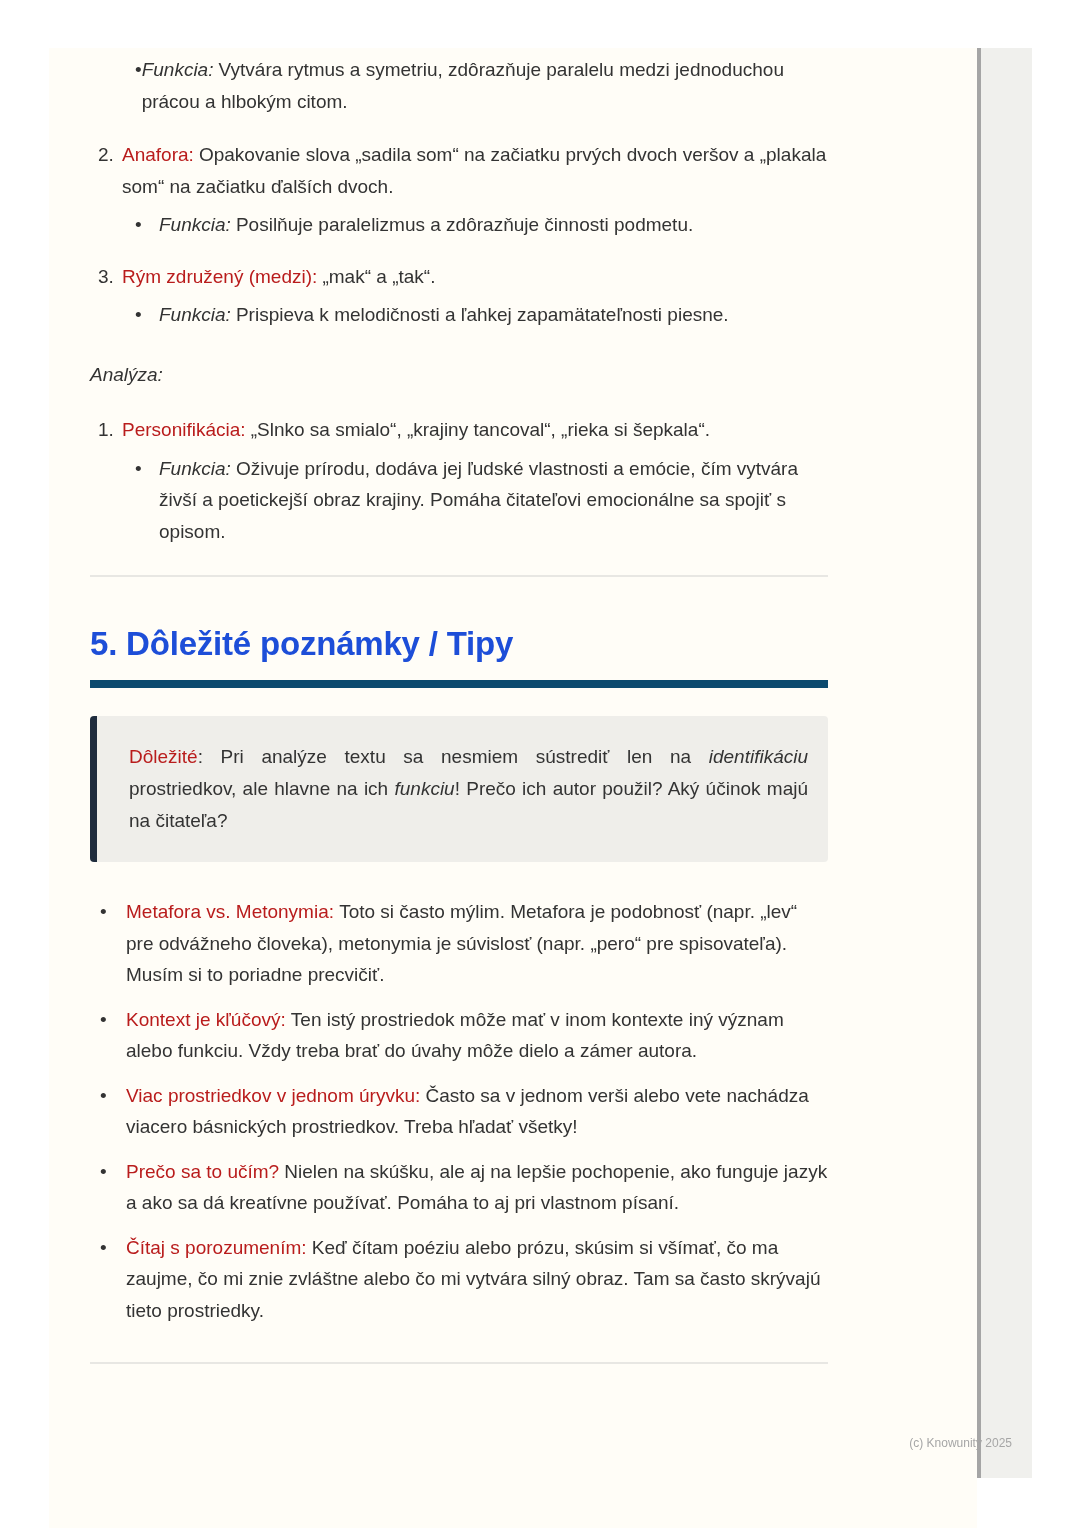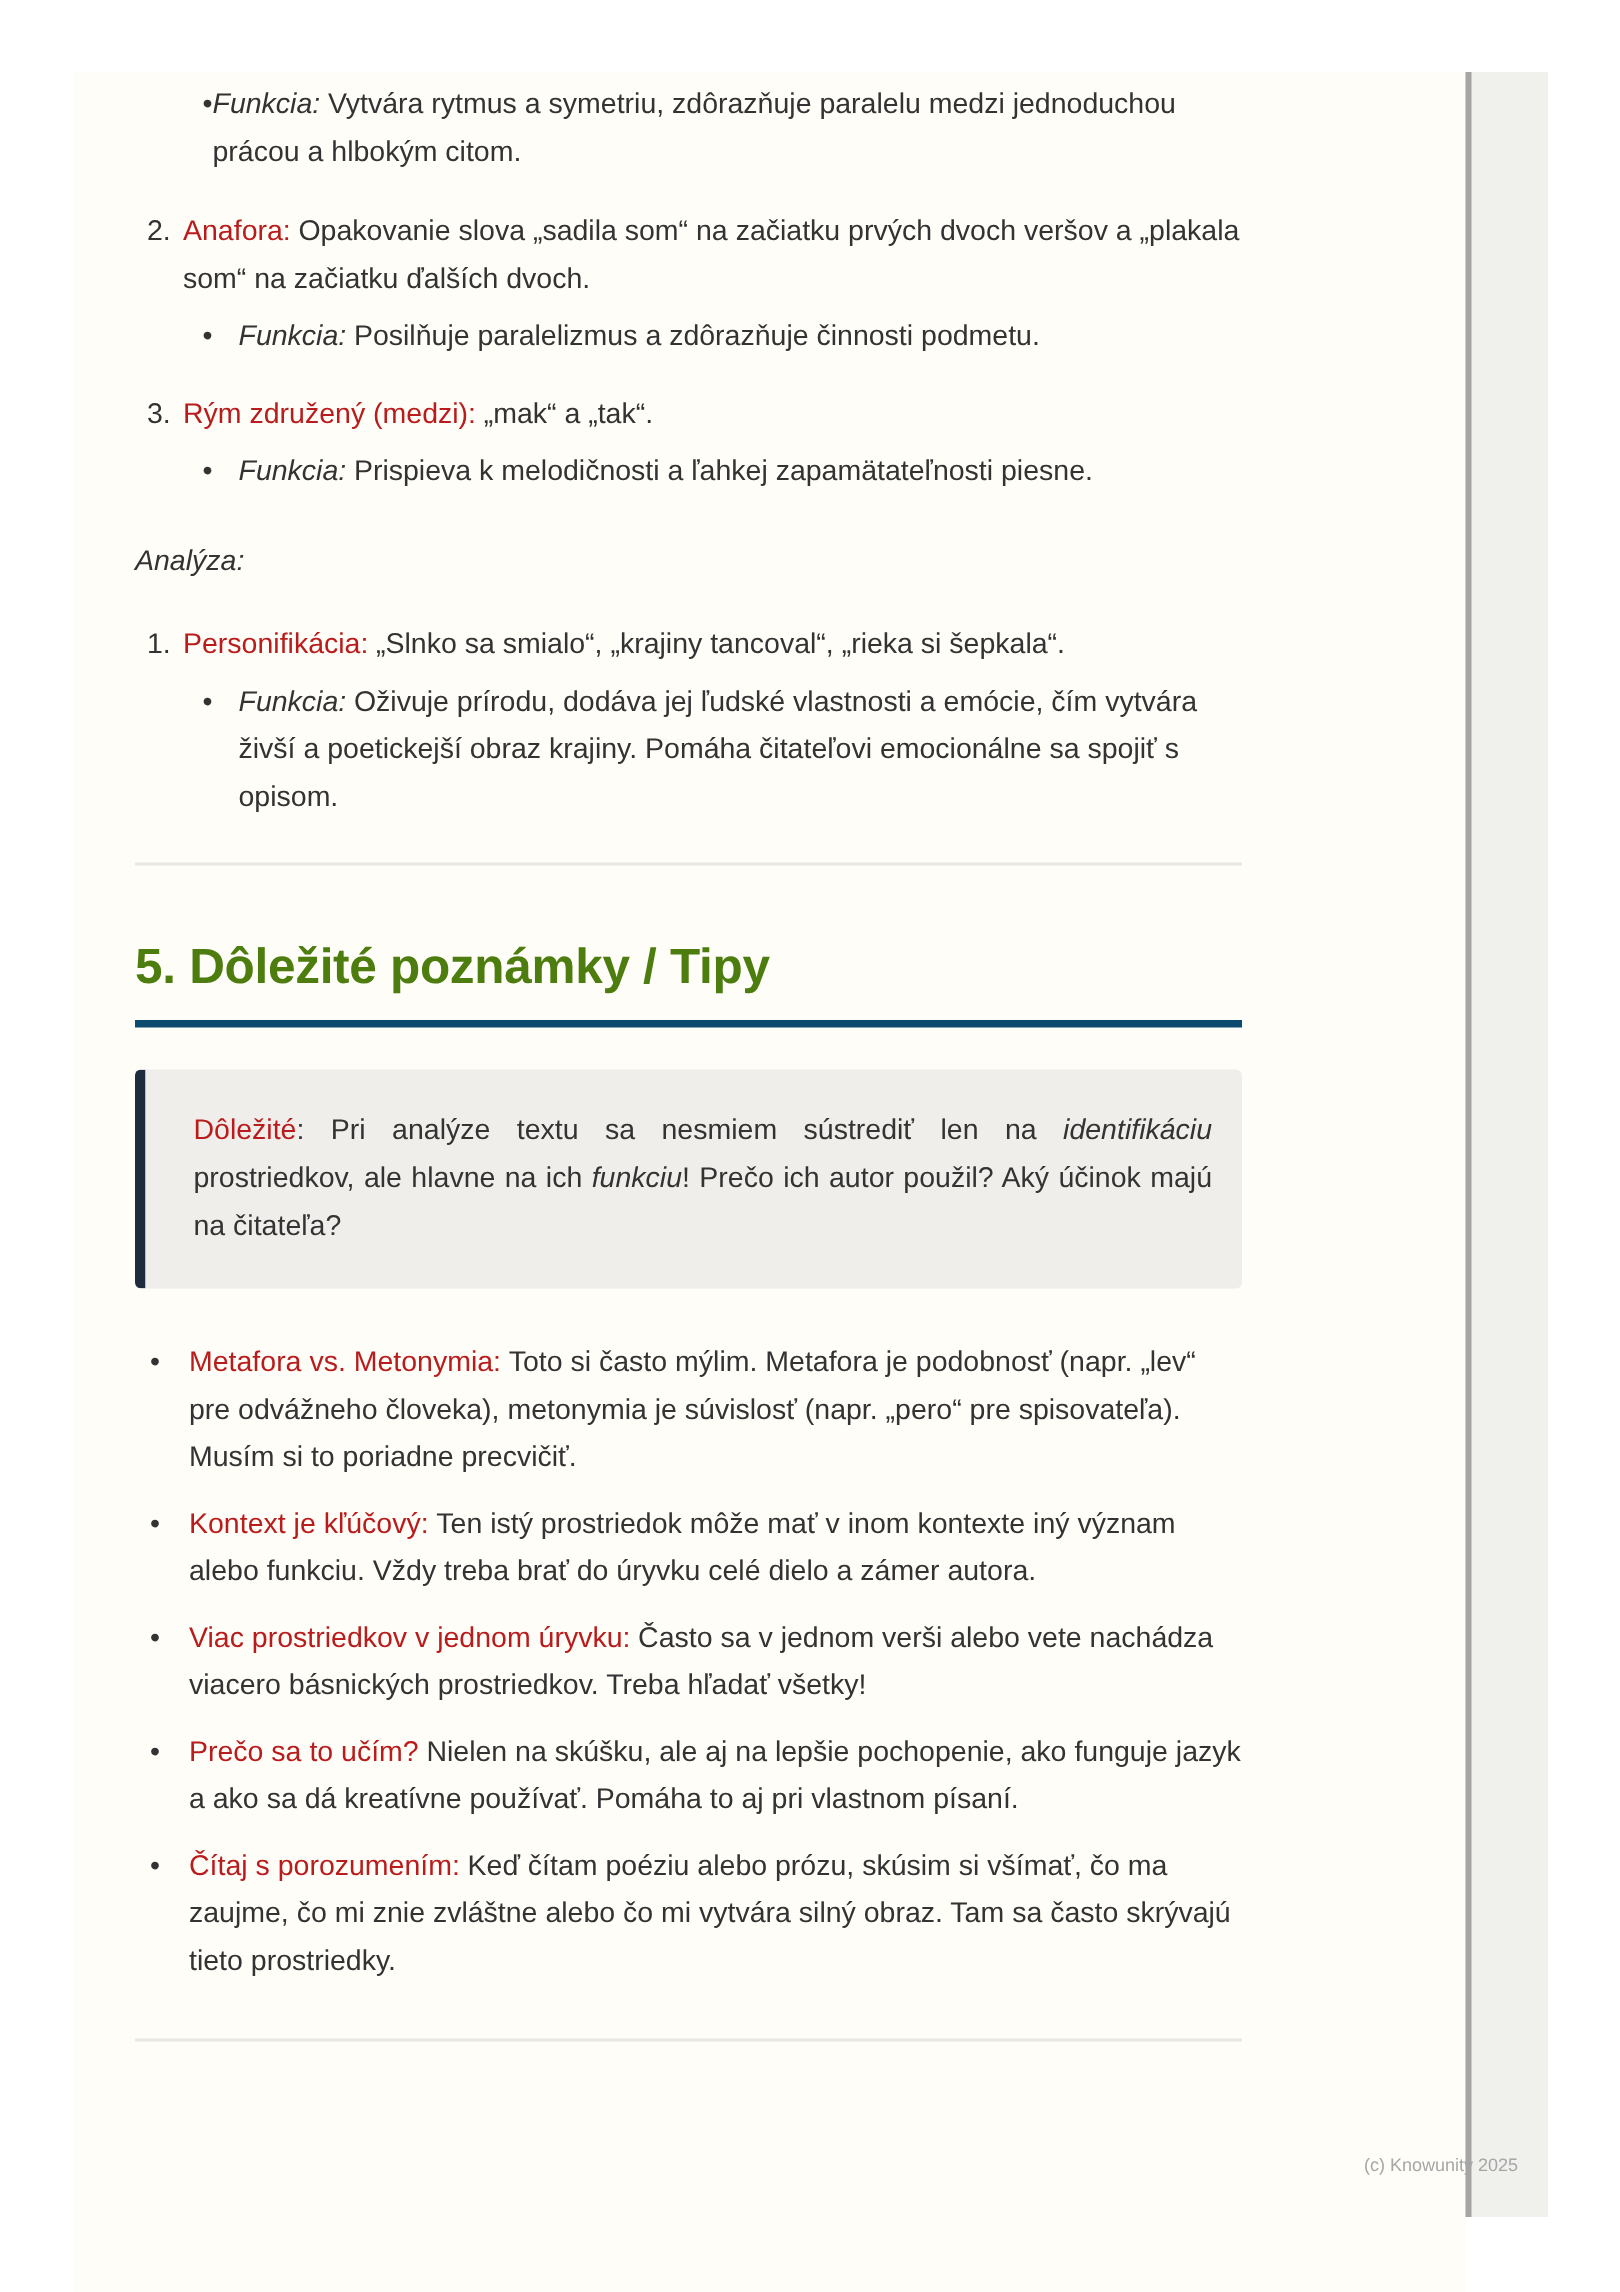--- a/index.html
+++ b/index.html
@@ -68,24 +68,24 @@
     border-top: 2px solid #e8e7e3;
     margin: 28px 0 0;
   }
   hr.thin.bottom { margin-top: 36px; }
 
   h2.section-heading {
     margin: 44px 0 0;
     font-size: 33px;
     line-height: 46px;
     font-weight: 700;
-    color: #4d7c0f;
+    color: #1d4ed8;
     letter-spacing: -0.2px;
     padding-bottom: 13px;
-    border-bottom: 5px solid #0c4a6e;
+    border-bottom: 8px solid #0c4a6e;
   }
 
   .callout {
     margin-top: 28px;
     background: #efeeea;
     border-left: 7px solid #1f2c3d;
     border-radius: 4px;
     padding: 25px 20px 25px 32px;
   }
   .callout p {
@@ -171,21 +171,21 @@
 
     <div class="tips">
 
       <div class="row tip-row first">
         <span class="marker">•</span>
         <div class="li-body"><strong class="term">Metafora vs. Metonymia:</strong><span>Toto si často mýlim. Metafora je podobnosť (napr. „lev“ pre odvážneho človeka), metonymia je súvislosť (napr. „pero“ pre spisovateľa). Musím si to poriadne precvičiť.</span></div>
       </div>
 
       <div class="row tip-row">
         <span class="marker">•</span>
-        <div class="li-body"><strong class="term">Kontext je kľúčový:</strong><span>Ten istý prostriedok môže mať v inom kontexte iný význam alebo funkciu. Vždy treba brať do úryvku celé dielo a zámer autora.</span></div>
+        <div class="li-body"><strong class="term">Kontext je kľúčový:</strong><span>Ten istý prostriedok môže mať v inom kontexte iný význam alebo funkciu. Vždy treba brať do úvahy môže dielo a zámer autora.</span></div>
       </div>
 
       <div class="row tip-row">
         <span class="marker">•</span>
         <div class="li-body"><strong class="term">Viac prostriedkov v jednom úryvku:</strong><span>Často sa v jednom verši alebo vete nachádza viacero básnických prostriedkov. Treba hľadať všetky!</span></div>
       </div>
 
       <div class="row tip-row">
         <span class="marker">•</span>
         <div class="li-body"><strong class="term">Prečo sa to učím?</strong><span>Nielen na skúšku, ale aj na lepšie pochopenie, ako funguje jazyk a ako sa dá kreatívne používať. Pomáha to aj pri vlastnom písaní.</span></div>

